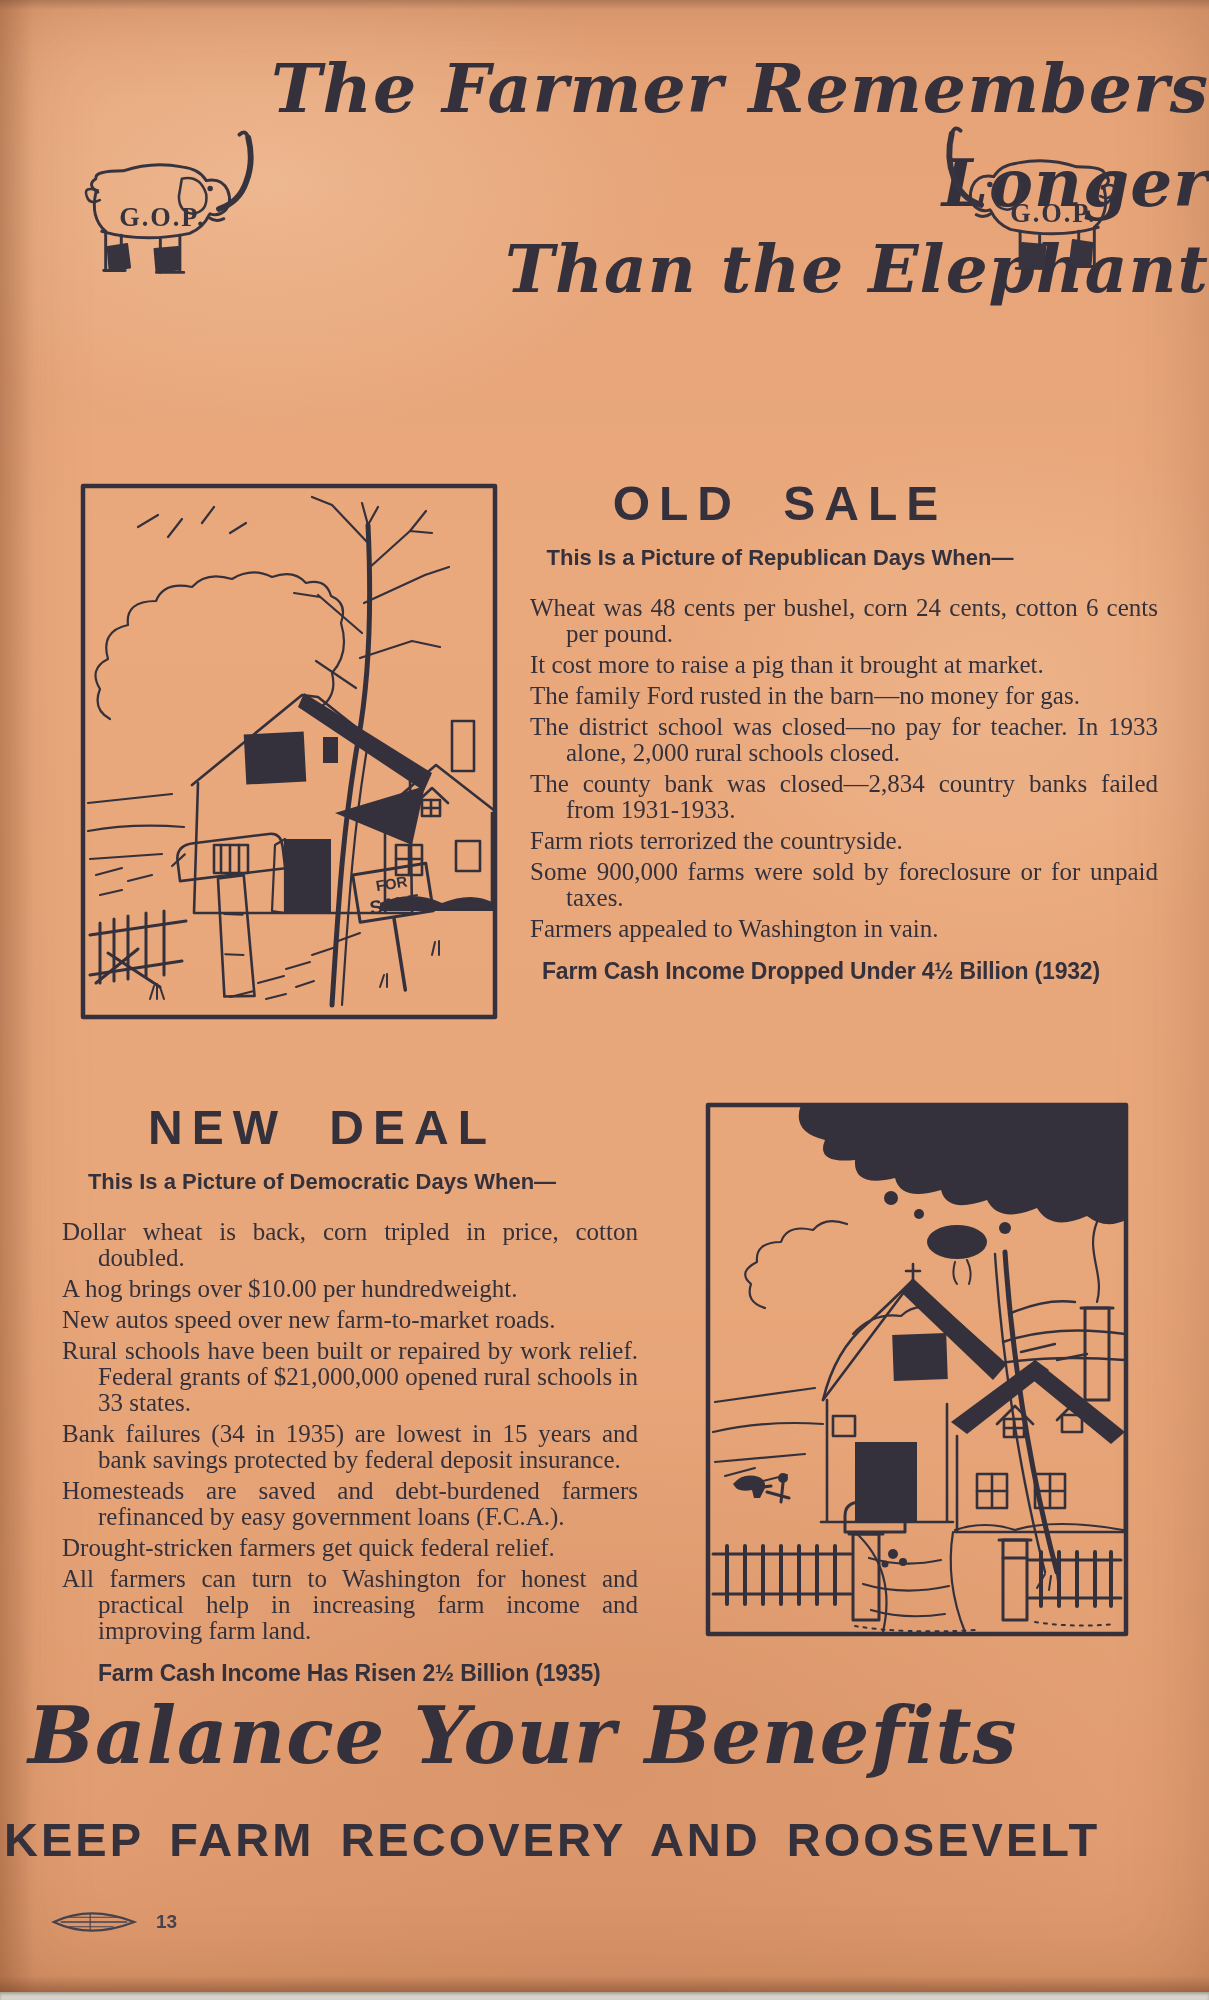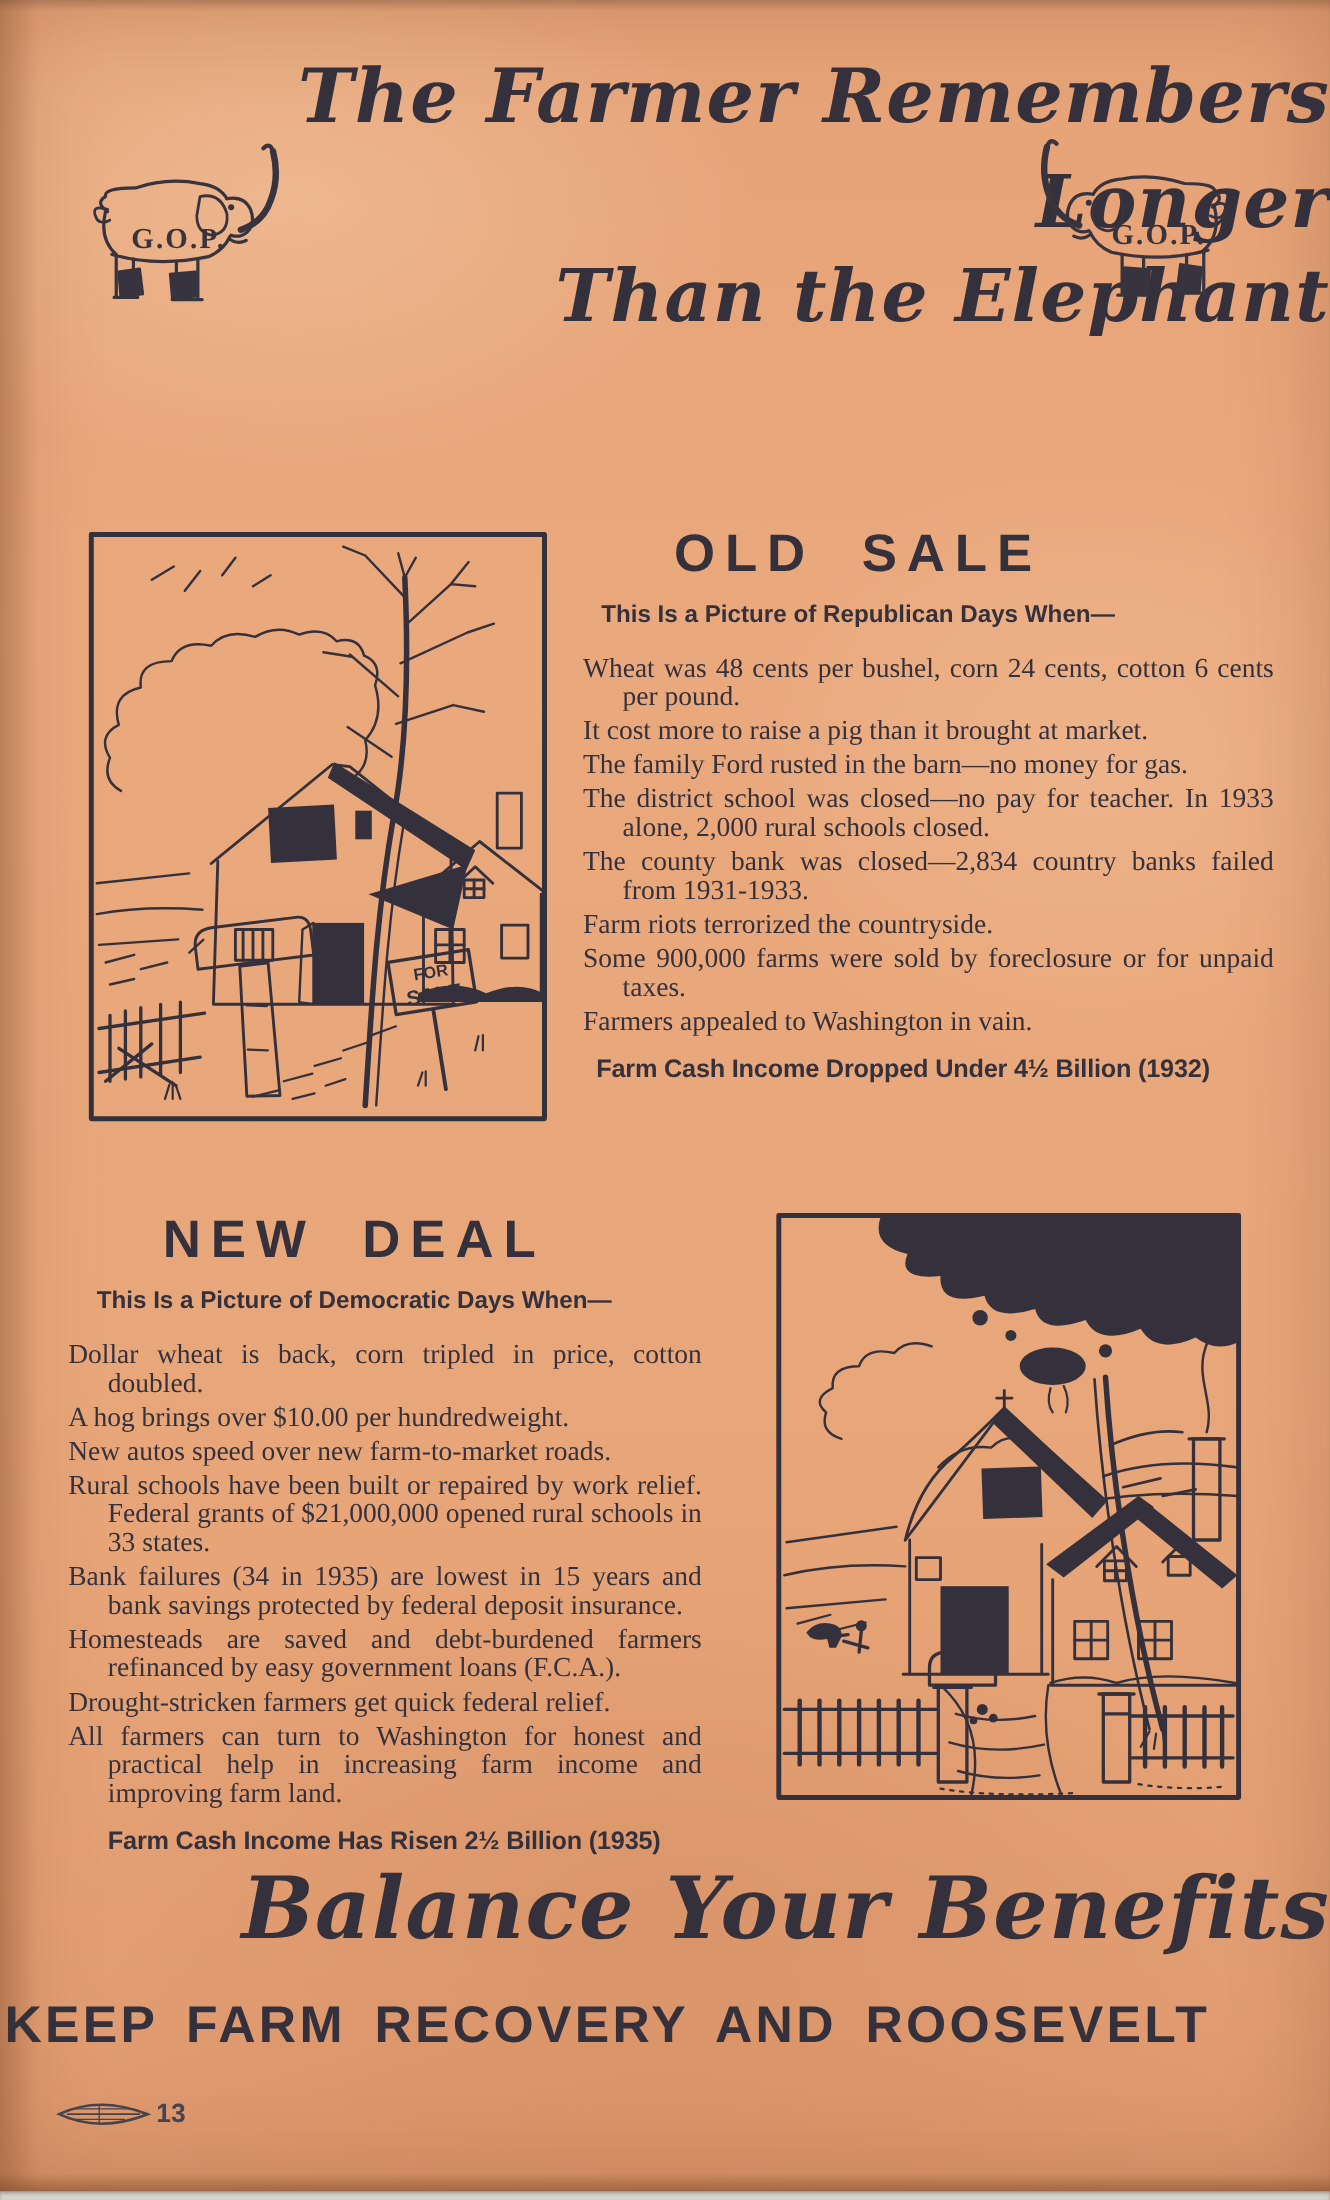--- a/index.html
+++ b/index.html
@@ -53,31 +53,31 @@
   .old-col .deal-sub{width:500px;}
   .new-col .deal-sub{width:520px;}
 
   .deal-list p{margin:0 0 5px 0;padding-left:36px;text-indent:-36px;
     font-size:25px;line-height:26px;text-align:justify;}
   .farm-line{font-family:"Liberation Sans", sans-serif;font-weight:bold;
     font-size:23px;letter-spacing:-.2px;margin-top:16px;}
   .old-col .farm-line{padding-left:12px;}
   .new-col .farm-line{padding-left:36px;}
 
-  .balance{position:absolute;left:0;right:0;top:1686px;text-align:right;
+  .balance{position:absolute;left:0;right:0;top:1686px;text-align:left;
     font-size:78px;line-height:100px;padding-left:28px;}
   .keep{position:absolute;left:4px;right:0;top:1812px;
     font-family:"Liberation Sans", sans-serif;font-weight:bold;font-size:47px;
     letter-spacing:3px;word-spacing:10px;}
 
   .footer-row{position:absolute;left:48px;right:42px;top:1898px;height:54px;}
   .union-bug{position:absolute;left:0;top:4px;display:flex;align-items:center;}
   .union-bug svg{width:92px;height:40px;color:#46424e;}
   .union-num{font-family:"Liberation Sans", sans-serif;font-weight:bold;
-    font-size:24px;color:#46424e;margin-left:2px;}
+    font-size:19px;color:#46424e;margin-left:16px;}
   .committee{position:absolute;right:0;top:8px;font-family:"Liberation Serif", serif;
     font-variant:small-caps;font-size:25px;letter-spacing:1.5px;color:#3a3540;}
 </style>
 </head>
 <body>
 
 <div class="page">
   <div class="edge-left"></div>
   <div class="edge-top"></div>
 

